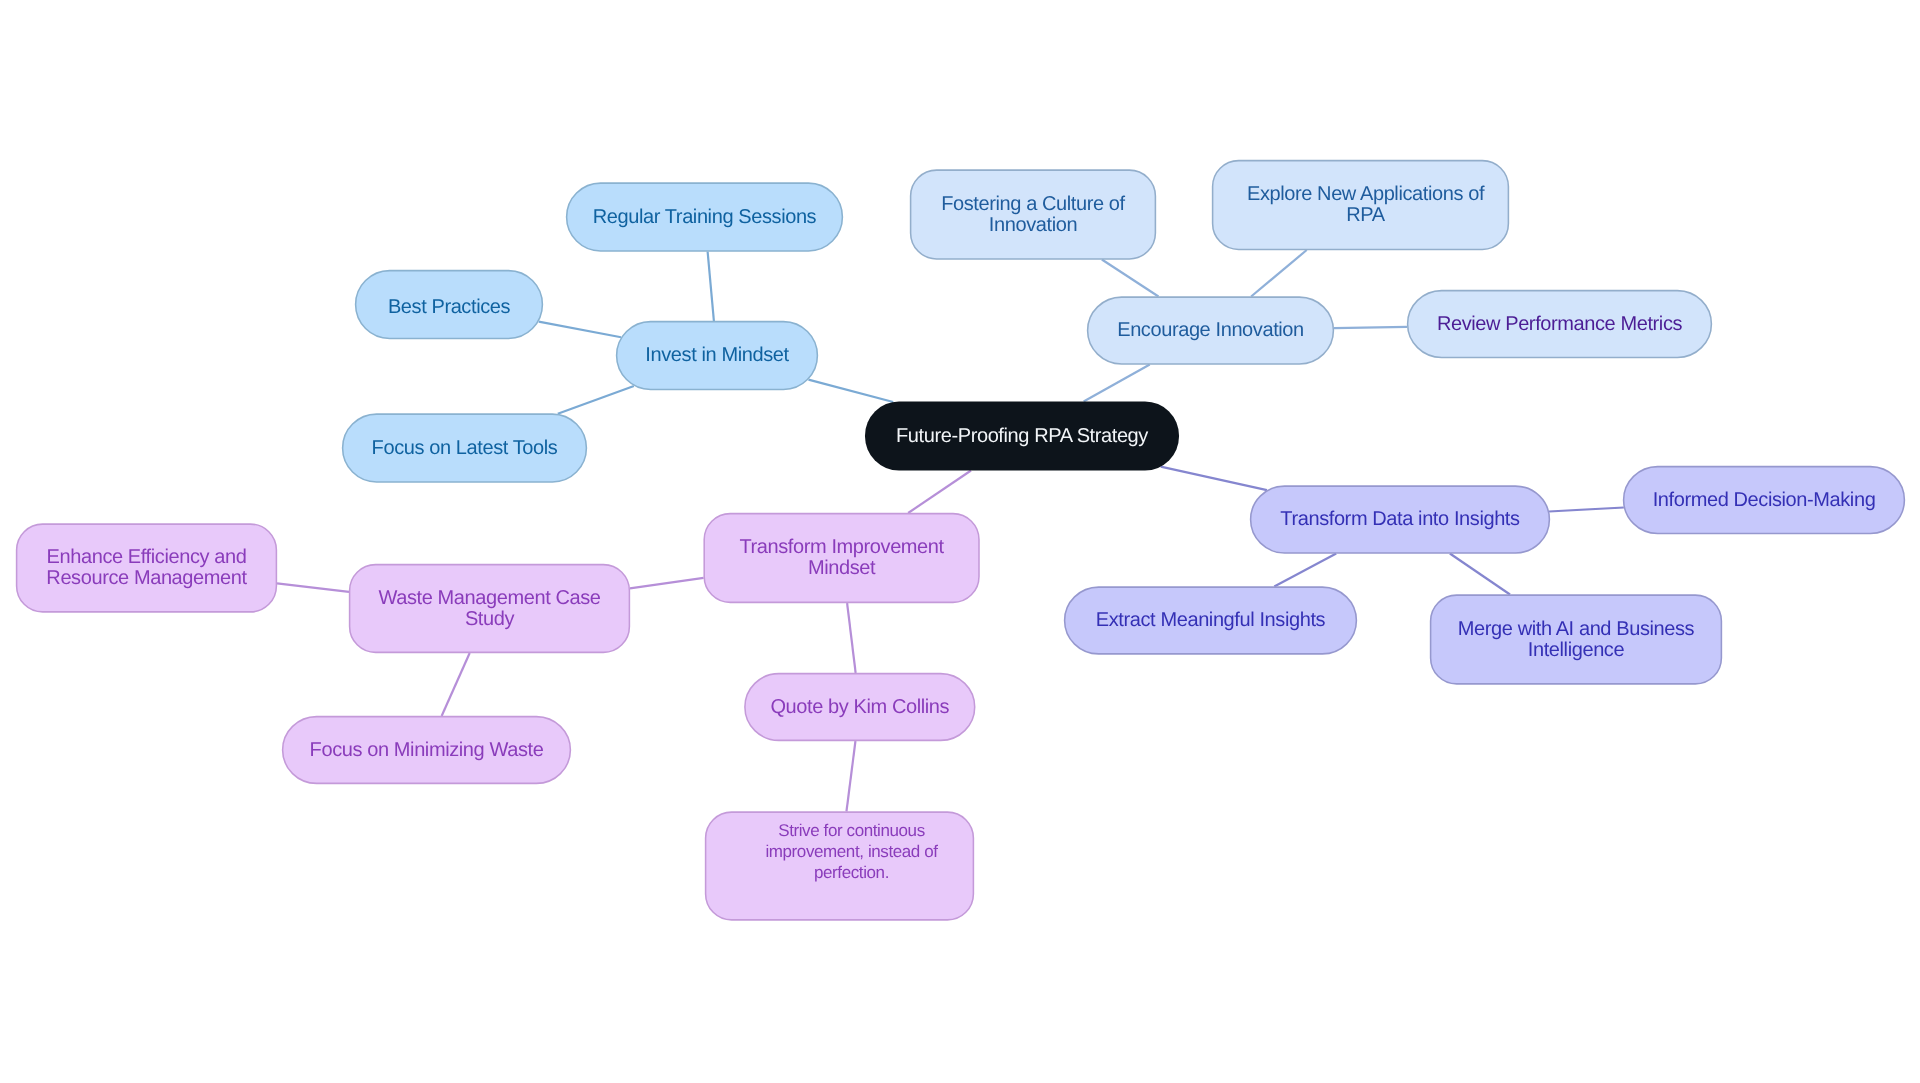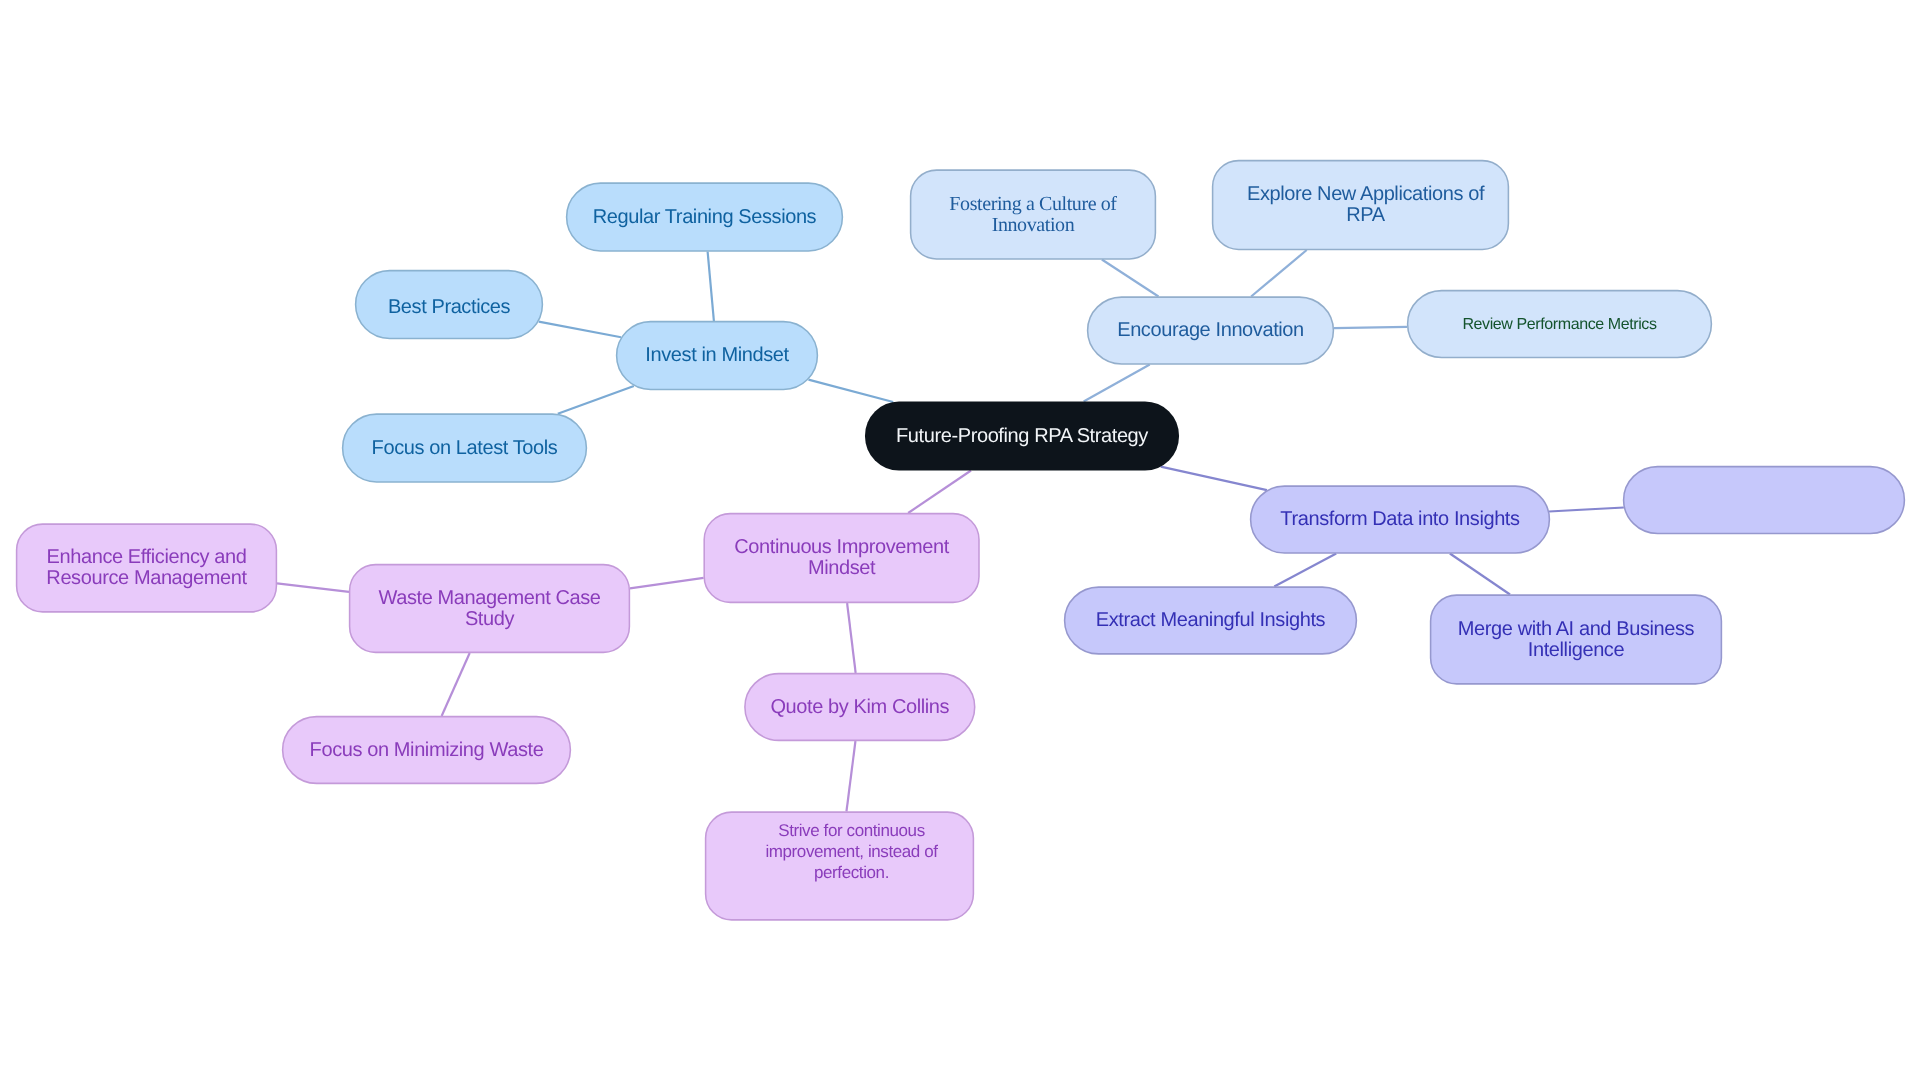--- a/index.html
+++ b/index.html
@@ -97,40 +97,43 @@
       </div>
       <div class="node" style="left: 355px; top: 270px; width: 188px; height: 75px; color: rgb(15, 98, 160); font-size: 20px;">
         <span class="lbl"><span>Best Practices</span></span>
       </div>
       <div class="node" style="left: 342px; top: 413.5px; width: 245px; height: 69px; color: rgb(15, 98, 160); font-size: 20px;">
         <span class="lbl"><span>Focus on Latest Tools</span></span>
       </div>
       <div class="node" style="left: 1087px; top: 296.5px; width: 247px; height: 68px; color: rgb(31, 92, 157); font-size: 20px;">
         <span class="lbl"><span>Encourage Innovation</span></span>
       </div>
-      <div class="node" style="left: 910px; top: 169.5px; width: 246px; height: 90px; color: rgb(31, 92, 157); font-size: 20px; font-family: Liberation Serif, serif;">
+      <div class="node" style="left: 910px; top: 169.5px; width: 246px; height: 90px; color: rgb(31, 92, 157); font-size: 20px;">
         <span class="lbl"><span>Fostering a Culture of</span><br><span>Innovation</span></span>
       </div>
       <div class="node" style="left: 1212px; top: 160px; width: 297px; height: 90px; color: rgb(31, 92, 157); font-size: 20px; padding-left: 10px;">
         <span class="lbl"><span>Explore New Applications of</span><br><span>RPA</span></span>
       </div>
-      <div class="node" style="left: 1407px; top: 290px; width: 305px; height: 68px; color: #14532d; font-size: 16px;">
+      <div class="node" style="left: 1407px; top: 290px; width: 305px; height: 68px; color: #4c1d95; font-size: 20px;">
         <span class="lbl"><span>Review Performance Metrics</span></span>
       </div>
       <div class="node" style="left: 1250px; top: 485.5px; width: 300px; height: 68px; color: rgb(52, 48, 181); font-size: 20px;">
         <span class="lbl"><span>Transform Data into Insights</span></span>
+      </div>
+      <div class="node" style="left: 1623px; top: 466px; width: 282px; height: 68px; color: rgb(52, 48, 181); font-size: 20px;">
+        <span class="lbl"><span>Informed Decision-Making</span></span>
       </div>
       <div class="node" style="left: 1064px; top: 586.5px; width: 293px; height: 68px; color: rgb(52, 48, 181); font-size: 20px; text-align: right;">
         <span class="lbl"><span>Extract Meaningful Insights</span></span>
       </div>
       <div class="node" style="left: 1430px; top: 594.5px; width: 292px; height: 90px; color: rgb(52, 48, 181); font-size: 20px;">
         <span class="lbl"><span>Merge with AI and Business</span><br><span>Intelligence</span></span>
       </div>
       <div class="node" style="left: 703.6px; top: 513px; width: 276px; height: 90px; color: rgb(138, 60, 187); font-size: 20px;">
-        <span class="lbl"><span>Continuous Improvement</span><br><span>Mindset</span></span>
+        <span class="lbl"><span>Transform Improvement</span><br><span>Mindset</span></span>
       </div>
       <div class="node" style="left: 349px; top: 564px; width: 281px; height: 89px; color: rgb(138, 60, 187); font-size: 20px;">
         <span class="lbl"><span>Waste Management Case</span><br><span>Study</span></span>
       </div>
       <div class="node" style="left: 16px; top: 523.5px; width: 261px; height: 89px; color: rgb(138, 60, 187); font-size: 20px;">
         <span class="lbl"><span>Enhance Efficiency and</span><br><span>Resource Management</span></span>
       </div>
       <div class="node" style="left: 282px; top: 716px; width: 289px; height: 68px; color: rgb(138, 60, 187); font-size: 20px;">
         <span class="lbl"><span>Focus on Minimizing Waste</span></span>
       </div>

